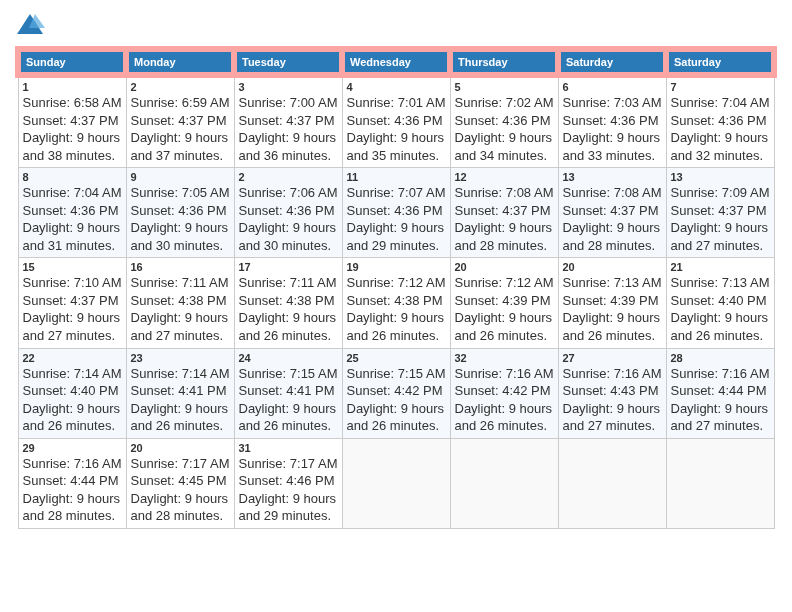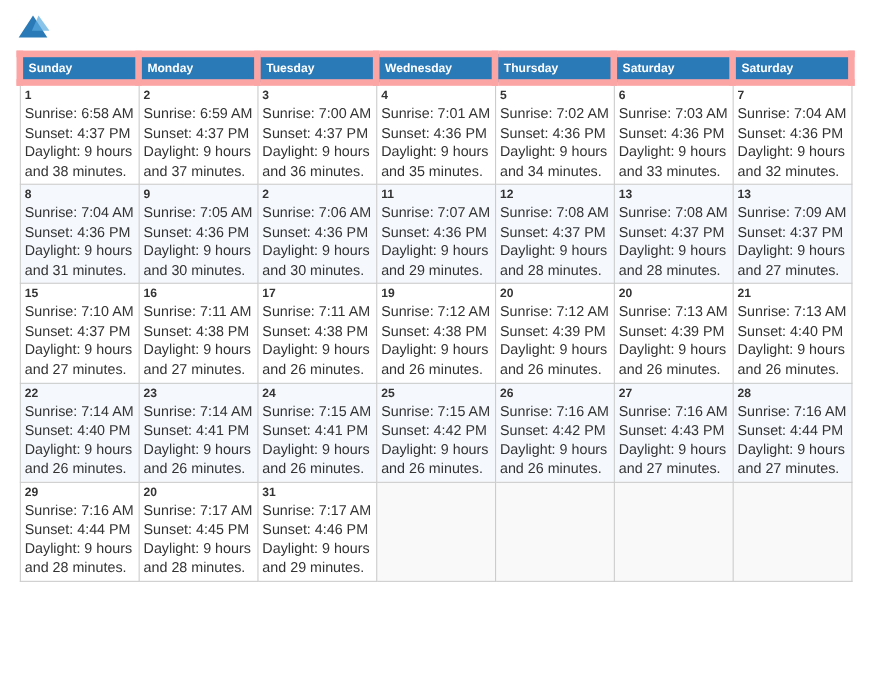--- a/index.html
+++ b/index.html
@@ -336,21 +336,21 @@
       </td>
           <td>
         <span class="day-num">25</span>
         <div class="day-info">
           Sunrise: 7:15 AM<br>
           Sunset: 4:42 PM<br>
           Daylight: 9 hours and 26 minutes.
         </div>
       </td>
           <td>
-        <span class="day-num">26</span>
+        <span class="day-num">32</span>
         <div class="day-info">
           Sunrise: 7:16 AM<br>
           Sunset: 4:42 PM<br>
           Daylight: 9 hours and 26 minutes.
         </div>
       </td>
           <td>
         <span class="day-num">27</span>
         <div class="day-info">
           Sunrise: 7:16 AM<br>

